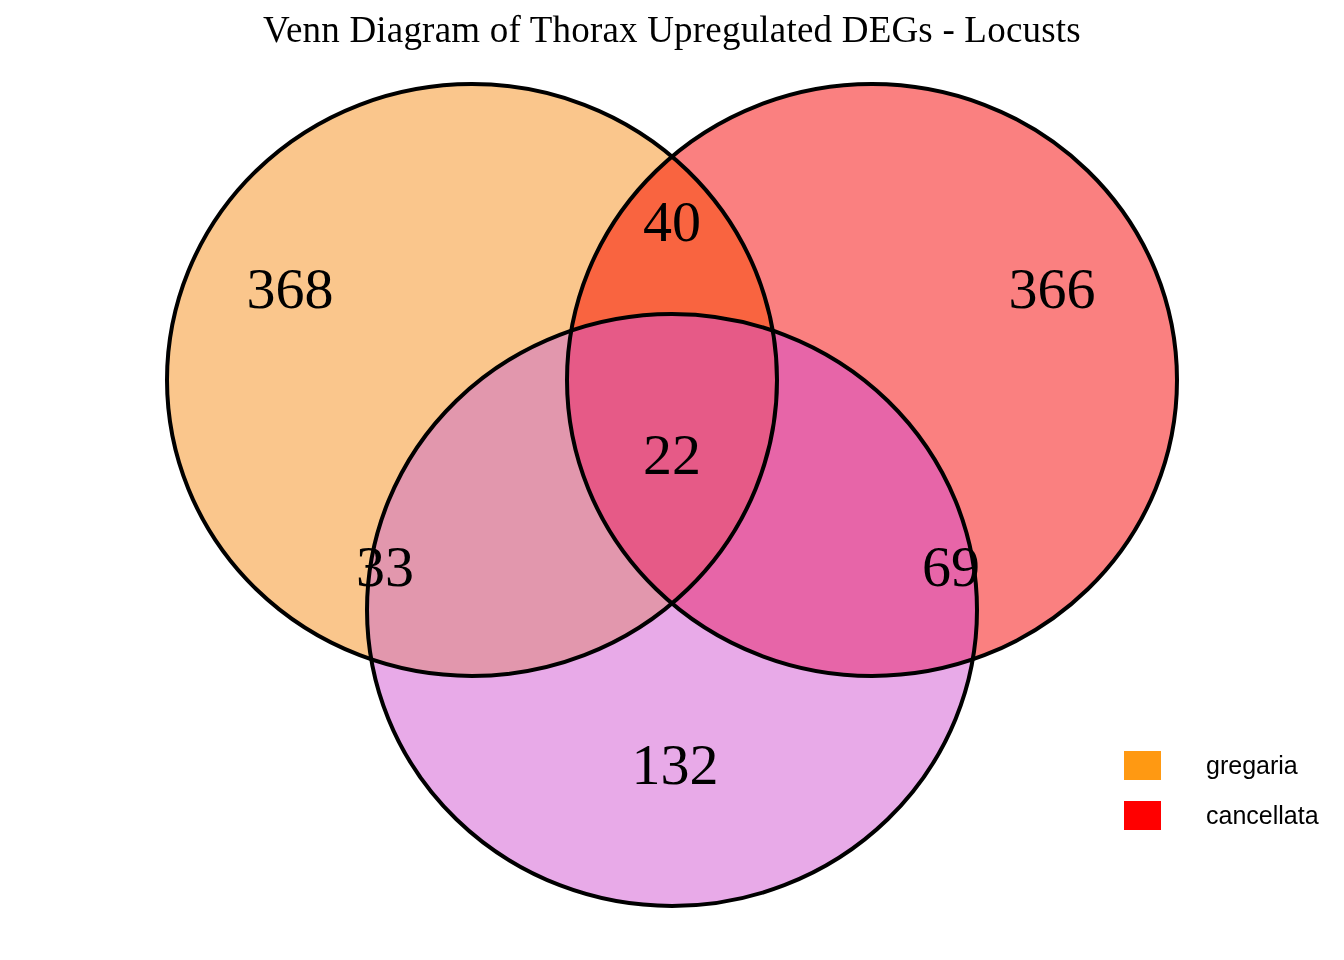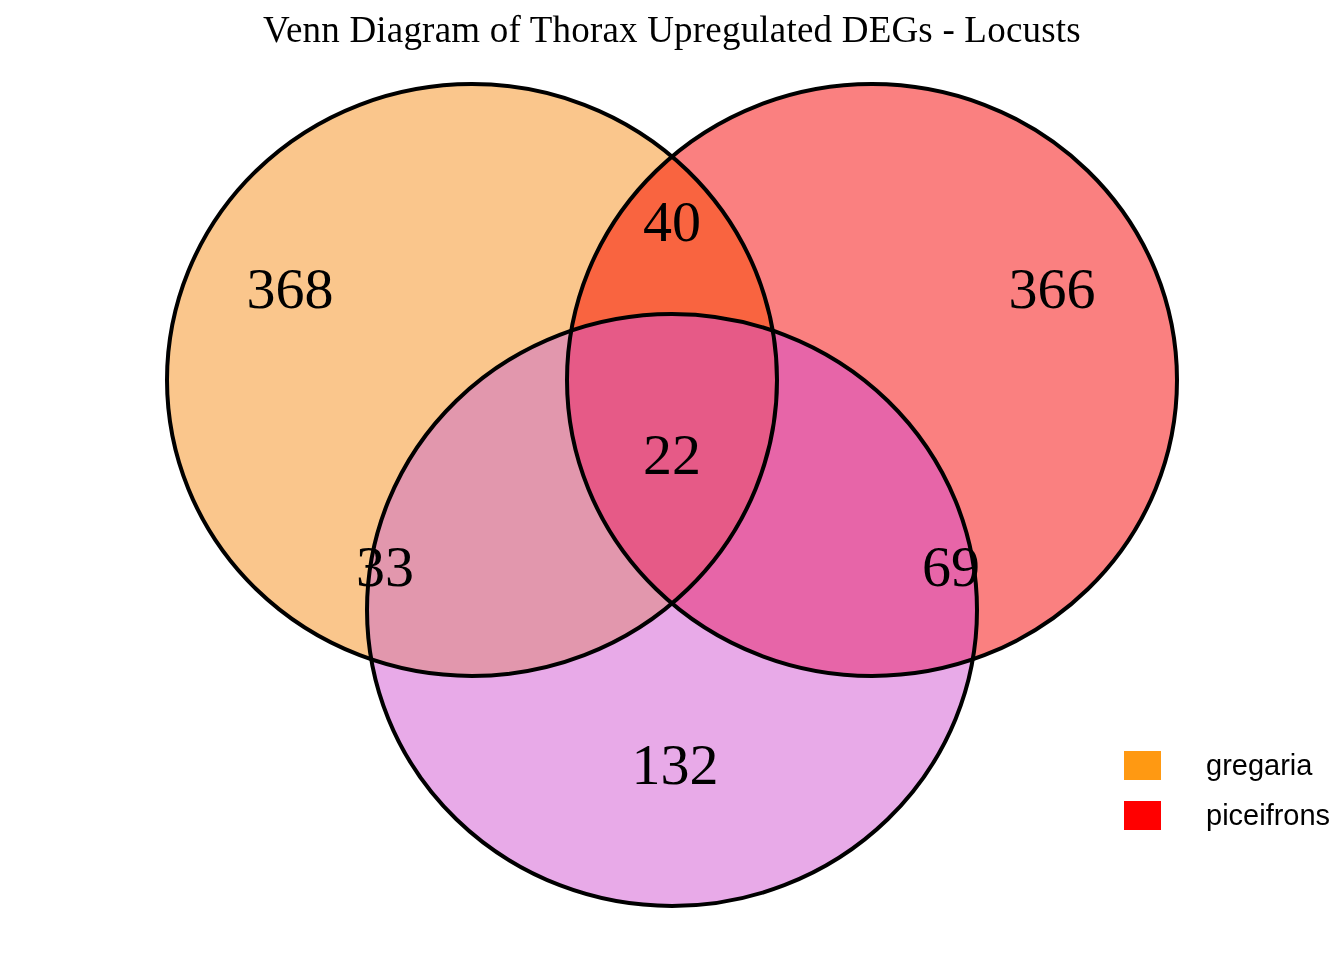--- a/index.html
+++ b/index.html
@@ -57,21 +57,21 @@
     height: 50px;
   }
   .legend-swatch {
     width: 37px;
     height: 29px;
     flex: 0 0 auto;
   }
   .legend-label {
     margin-left: 45px;
     font-family: "Liberation Sans", sans-serif;
-    font-size: 29px;
+    font-size: 25px;
     color: #000000;
     white-space: nowrap;
   }
 </style>
 </head>
 <body>
 
 <div id="root">
 
   <div class="title">Venn Diagram of Thorax Upregulated DEGs - Locusts</div>
@@ -131,17 +131,17 @@
     <text class="region-label" x="675" y="771">132</text>
   </svg>
 
   <div class="legend">
     <div class="legend-row">
       <span class="legend-swatch" style="background: rgb(255, 153, 18);"></span>
       <span class="legend-label">gregaria</span>
     </div>
     <div class="legend-row">
       <span class="legend-swatch" style="background: rgb(255, 0, 0);"></span>
-      <span class="legend-label">piceifrons</span>
+      <span class="legend-label">cancellata</span>
     </div>
   </div>
 
 </div>
 
 </body></html>

